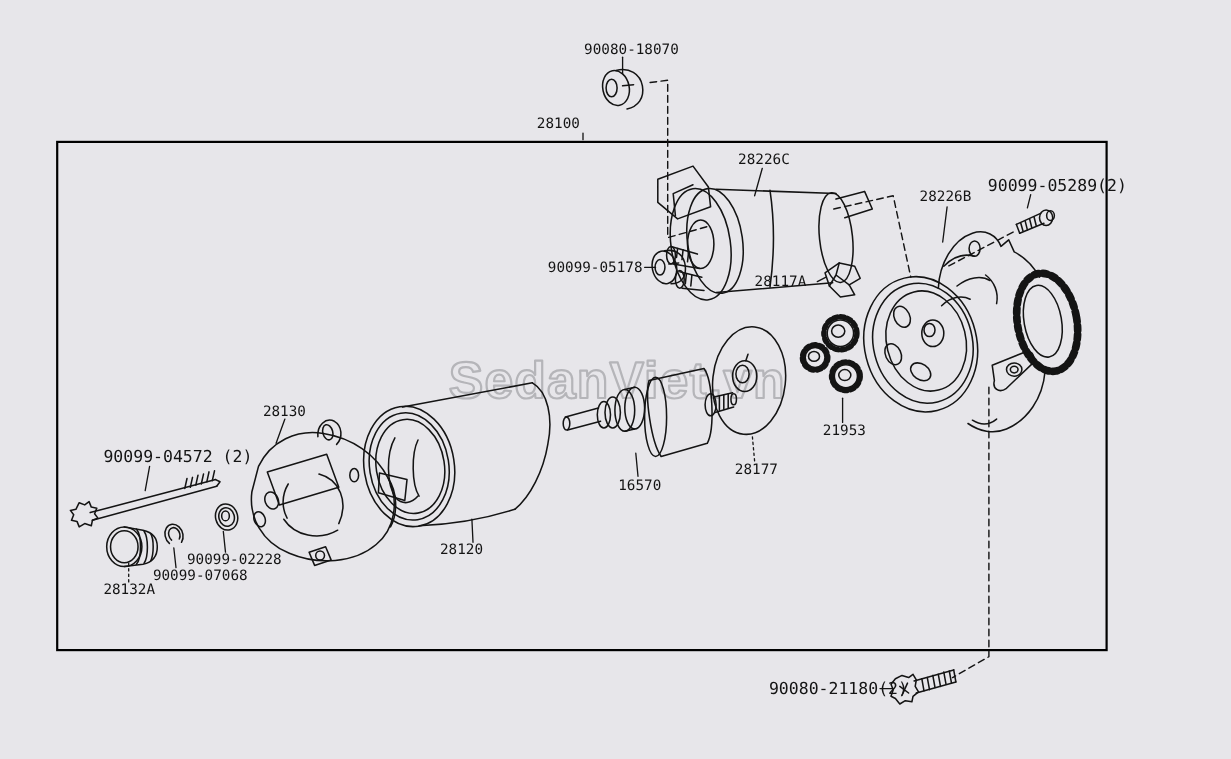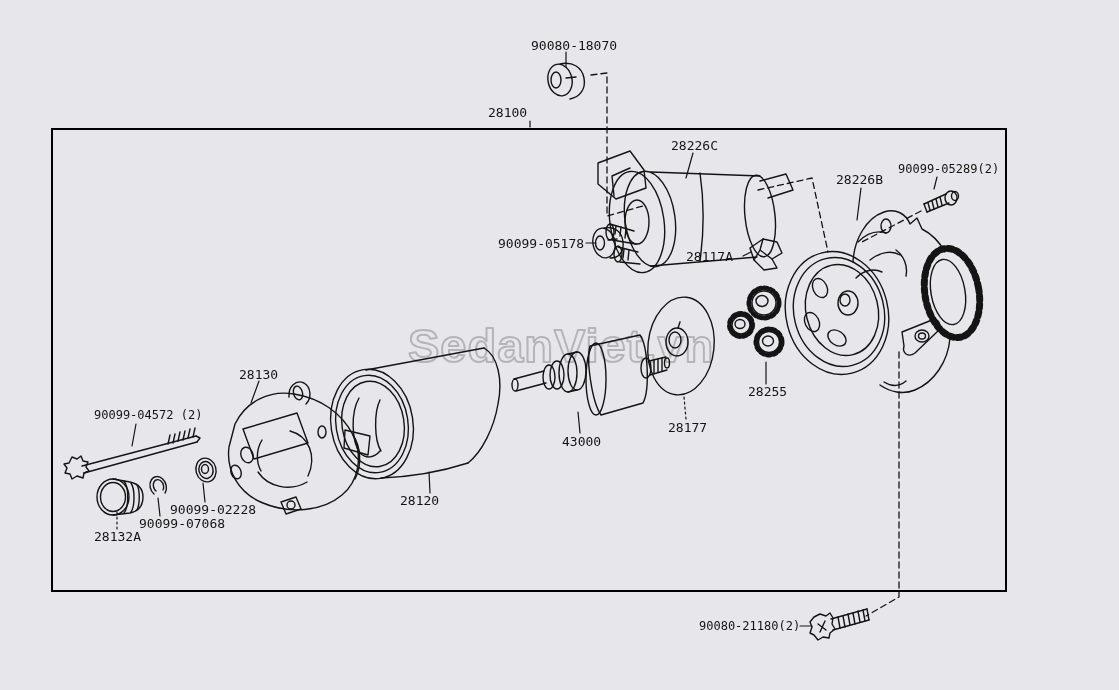--- a/index.html
+++ b/index.html
@@ -17,21 +17,21 @@
   svg.diagram .wm{stroke:#b5b5b9;stroke-width:2;fill:none;font-family:"Liberation Sans",sans-serif;font-weight:bold;letter-spacing:1px;}
   svg.diagram .teeth{stroke-width:5;stroke-dasharray:3.2 3.2;}
   svg.diagram .teeth-big{stroke-width:7;stroke-dasharray:4 4;}
   svg.diagram .leader{stroke-width:1.2;}
   svg.diagram .dashed{stroke-dasharray:6 4;stroke-width:1.3;}
   svg.diagram .dotted{stroke-dasharray:2 3;stroke-width:1.2;}
   .plabel{
     position:absolute;z-index:3;color:#141414;font-weight:normal;
     font-size:13px;line-height:13px;white-space:nowrap;letter-spacing:0;
   }
-  .plabel.small{font-size:12px;line-height:12px;}
+  .plabel.small{font-size:15px;line-height:12px;}
 </style>
 </head>
 <body>
 
 <div class="frame"></div>
 
 <svg class="diagram" width="1119" height="690" viewBox="0 0 1119 690">
   <defs>
     <pattern id="hatch" width="5" height="5" patternUnits="userSpaceOnUse" patternTransform="rotate(60)">
       <line x1="0" y1="0" x2="0" y2="5" stroke="#141414" stroke-width="1"></line>
@@ -241,16 +241,16 @@
 <div class="plabel" style="left:836px;top:173px">28226B</div>
 <div class="plabel small" style="left:898px;top:163px">90099-05289(2)</div>
 <div class="plabel" style="left:498px;top:237px">90099-05178</div>
 <div class="plabel" style="left:686px;top:250px">28117A</div>
 <div class="plabel" style="left:239px;top:368px">28130</div>
 <div class="plabel small" style="left:94px;top:409px">90099-04572 (2)</div>
 <div class="plabel" style="left:94px;top:530px">28132A</div>
 <div class="plabel" style="left:139px;top:517px">90099-07068</div>
 <div class="plabel" style="left:170px;top:503px">90099-02228</div>
 <div class="plabel" style="left:400px;top:494px">28120</div>
-<div class="plabel" style="left:562px;top:435px">43000</div>
+<div class="plabel" style="left:562px;top:435px">16570</div>
 <div class="plabel" style="left:668px;top:421px">28177</div>
-<div class="plabel" style="left:748px;top:385px">28255</div>
+<div class="plabel" style="left:748px;top:385px">21953</div>
 <div class="plabel small" style="left:699px;top:620px">90080-21180(2)</div>
 
 </body></html>

